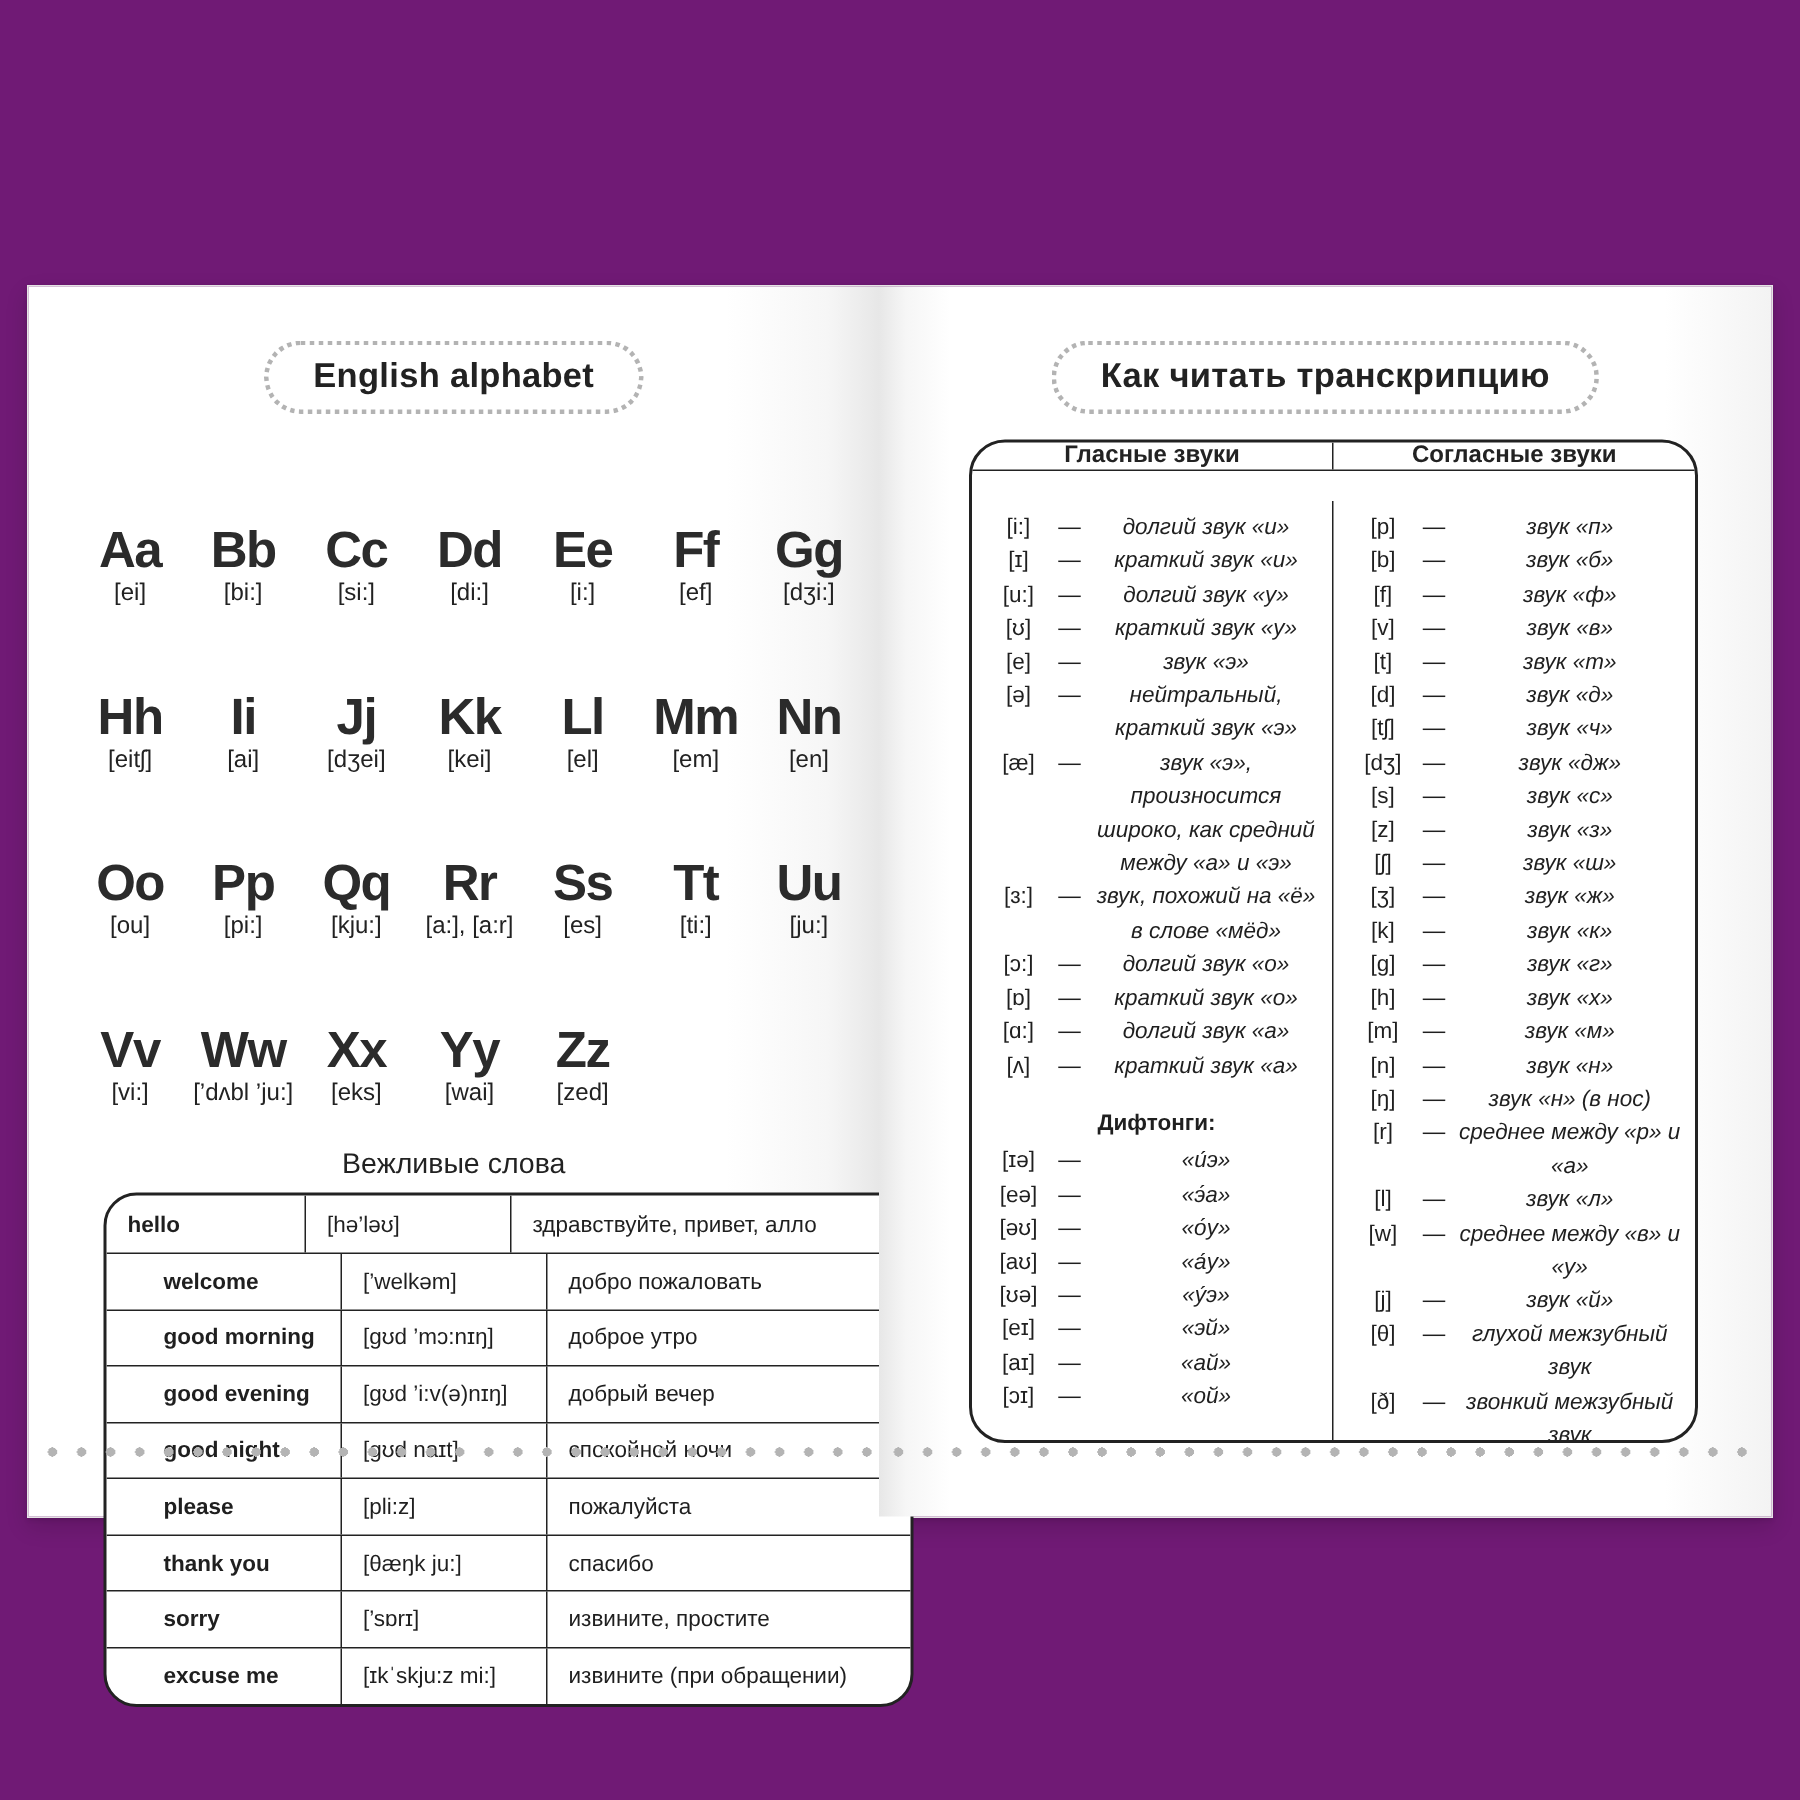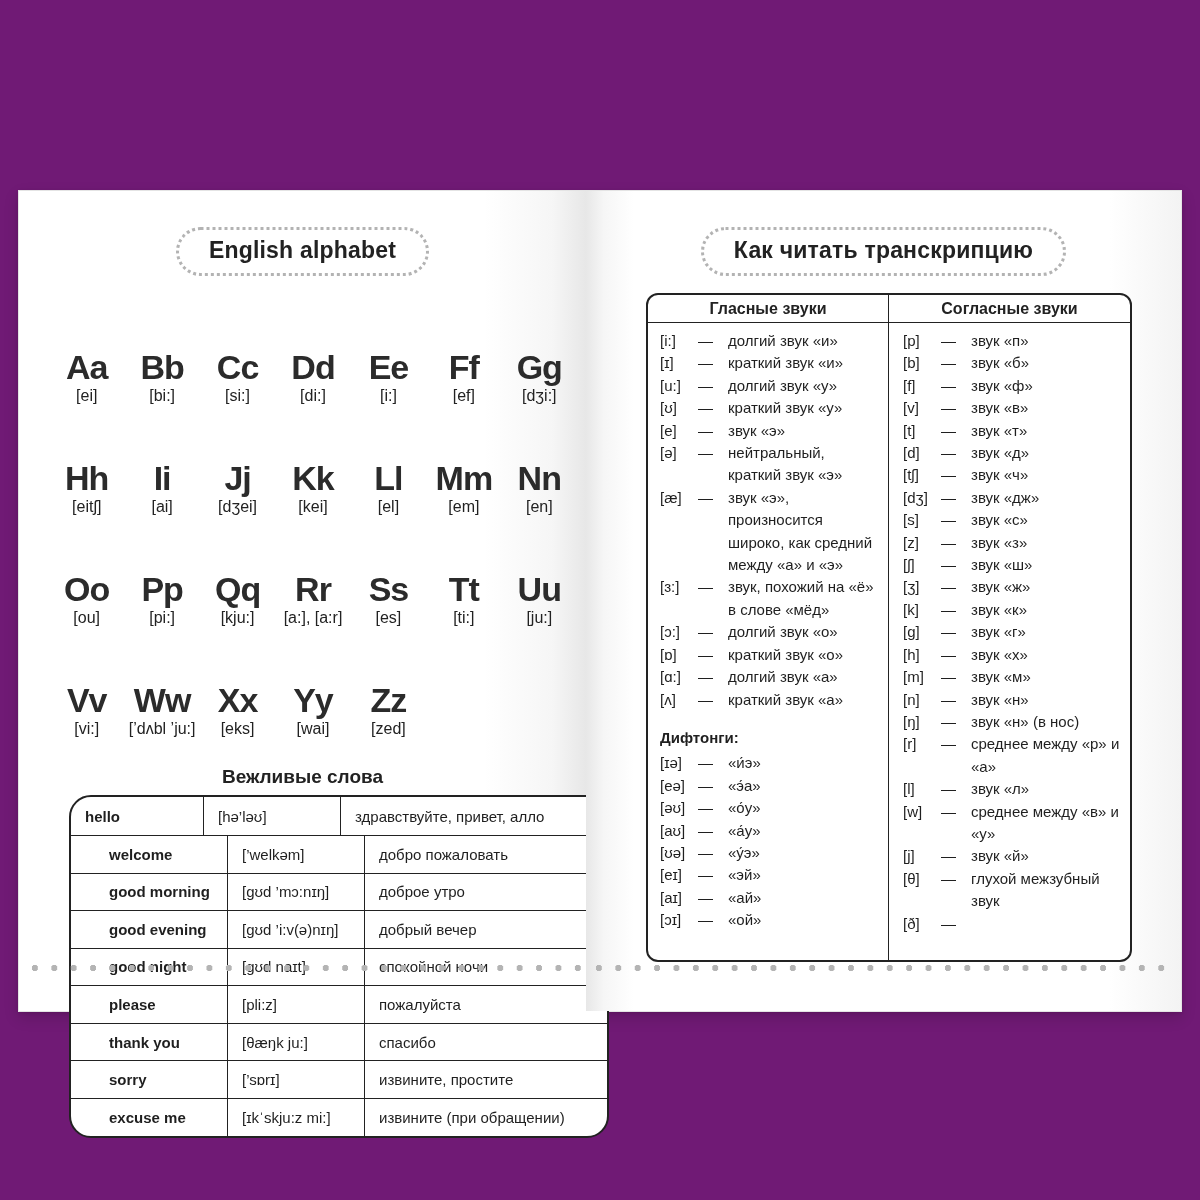--- a/index.html
+++ b/index.html
@@ -15,20 +15,21 @@
     border:1px solid #e4e4e4;
   }
   .page { position:relative; height:100%; }
   .page-left  {
     width:567px;
     background:linear-gradient(to right,#ffffff 0%,#ffffff 82%,#f6f6f6 94%,#e7e7e7 100%);
   }
   .page-right {
     width:597px;
     background:linear-gradient(to right,#e7e7e7 0%,#f6f6f6 3%,#ffffff 8%,#ffffff 88%,#f3f3f3 100%);
+    text-align:center;
   }
 
   .title-badge {
     margin:36px auto 0 auto; width:fit-content;
     border:3px dotted #b3b3b3; border-radius:26px;
     padding:7px 30px 9px 30px;
     font-size:23px; font-weight:bold; color:#222;
     letter-spacing:0.2px;
   }
 
@@ -36,57 +37,57 @@
   .alphabet-grid {
     margin:28px 0 0 30px; width:528px;
     display:grid; grid-template-columns:repeat(7,1fr); row-gap:9px;
     text-align:center;
   }
   .letter-cell .letters {
     font-size:34px; font-weight:bold; color:#2b2b2b; line-height:1.12; letter-spacing:-1px;margin-top:44px;
   }
   .letter-cell .ipa { font-size:16px; color:#222; line-height:1.25; white-space:nowrap; }
 
-  .polite-title { margin-top:27px; text-align:center; font-size:19px; font-weight:bold; color:#222; }
+  .polite-title { margin-top:27px; text-align:center; font-size:19px; font-weight:normal; color:#222; }
 
   .polite-table {
     margin:7px 0 0 50px; width:540px;
     border:2px solid #222; border-radius:22px; overflow:hidden;
     display:grid; grid-template-rows:repeat(9,37.6px);
     background:#fff;
     font-size:15px;
   }
   .p-row { display:grid; grid-template-columns:132px 137px 1fr; }
   .p-row + .p-row { border-top:1.5px solid #222;padding-left:24px; }
   .p-cell { display:flex; align-items:center; padding-left:14px; }
   .p-cell.c2, .p-cell.c3 { border-left:1.5px solid #222; }
   .p-cell.word { font-weight:bold; }
 
   
   .sounds-table {
     margin:17px 0 0 60px; width:486px; height:669px;
-    border:2px solid #222; border-radius:12px; overflow:hidden;
-    display:flex; flex-direction:column; background:#fff;
+    border:2px solid #222; border-radius:24px; overflow:hidden;
+    display:flex; flex-direction:column; background:#fff;gap:20px;
   }
   .sounds-header {
     height:28px; display:grid; grid-template-columns:240px 1fr;
     border-bottom:1.5px solid #222;
   }
   .sounds-header .hdr {
     display:flex; align-items:center; justify-content:center;
     font-size:16px; font-weight:bold; color:#222;
   }
   .sounds-header .hdr.h2 { border-left:1.5px solid #222; }
   .sounds-body { flex:1; display:grid; grid-template-columns:240px 1fr; }
   .s-col { padding:7px 6px 0 12px; font-size:15px; line-height:22.4px; }
   .s-col.consonants { border-left:1.5px solid #222; padding-left:14px; }
   .s-row { display:flex; align-items:flex-start; }
   .s-row .sym  { width:38px; flex:none; }
   .s-row .dash { width:30px; flex:none; }
-  .s-row .desc { flex:1; padding-right:2px; }
+  .s-row .desc { flex:1; padding-right:2px;font-style:italic; }
   .diph-title { font-weight:bold; margin-top:16px; margin-bottom:3px; }
 
   
   .dots-line {
     position:absolute; bottom:39px; height:8px;
     background:radial-gradient(circle 3.1px at 4px 4px,#b4b4b4 98%,transparent 100%);
     background-size:19.4px 8px; background-repeat:repeat-x;
   }
   .page-left  .dots-line { left:12px; width:552px; }
   .page-right .dots-line { left:9px;  width:582px; }
@@ -569,20 +570,21 @@
 
               <div class="s-row">
                 <span class="sym">[θ]</span>
                 <span class="dash">—</span>
                 <span class="desc">глухой межзубный звук</span>
               </div>
 
               <div class="s-row">
                 <span class="sym">[ð]</span>
                 <span class="dash">—</span>
+                <span class="desc">звонкий межзубный звук</span>
               </div>
 
           </div>
 
         </div>
       </div>
 
       <div class="dots-line"></div>
     </div>
 

